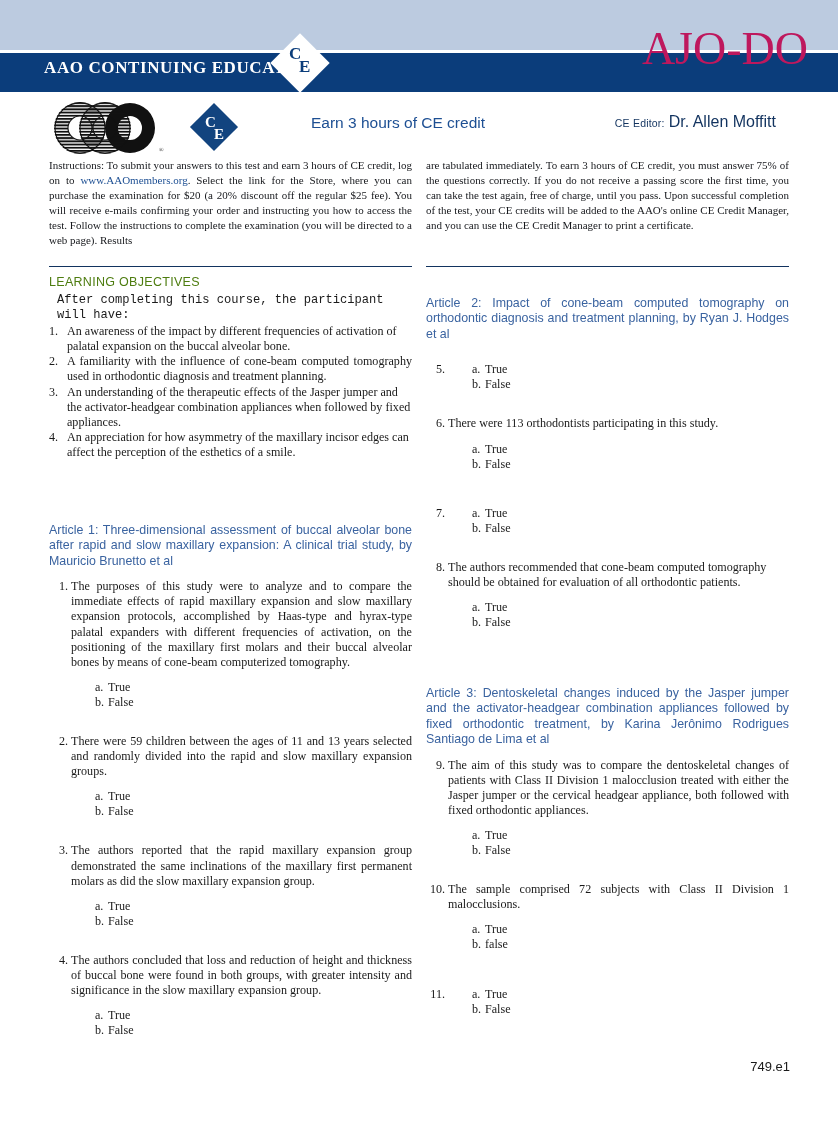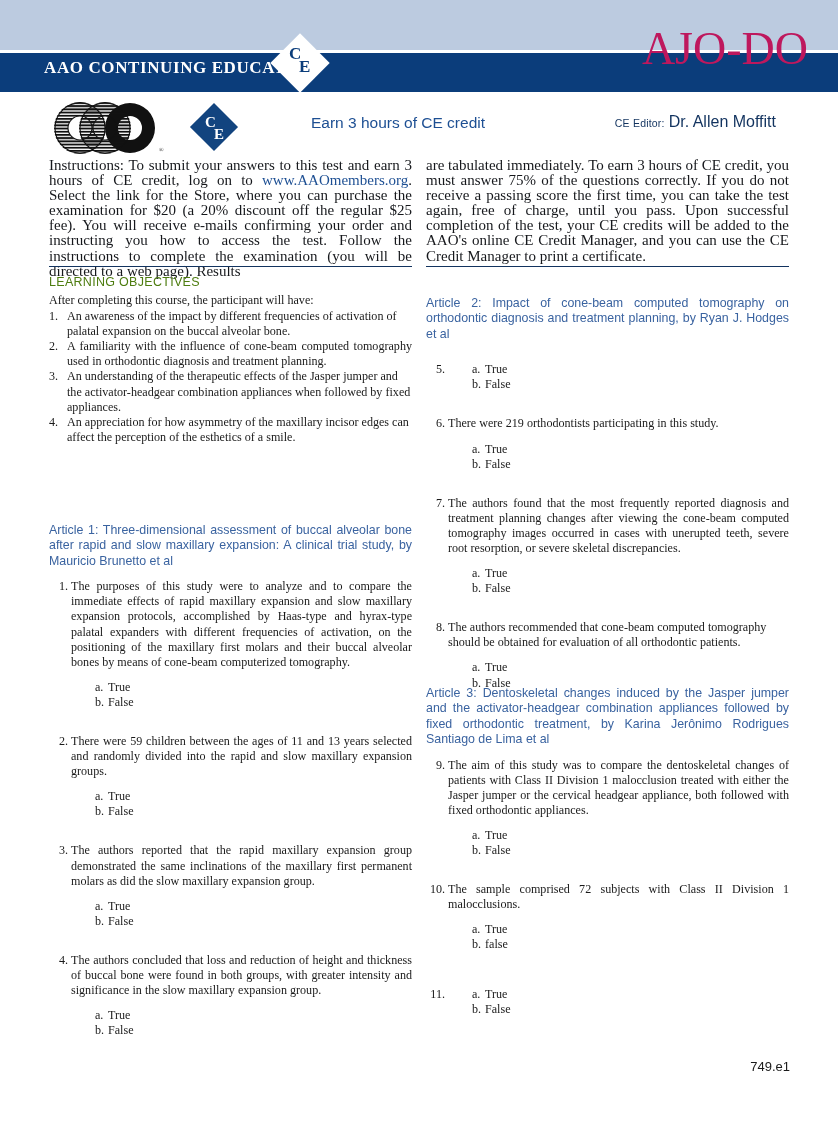--- a/index.html
+++ b/index.html
@@ -190,40 +190,40 @@
   .col {
     position: absolute;
     width: 363px;
   }
   .col-left  { left: 49px; }
   .col-right { left: 426px; }
 
   p.just {
     margin: 0;
     font-family: "Liberation Serif", serif;
-    font-size: 15px;
+    font-size: 11px;
     line-height: 15.1px;
     text-align: justify;
     text-justify: inter-word;
     color: #16181c;
   }
   .linkblue { color: #1d4f93; }
 
   .section-head {
     font-family: "Liberation Sans", sans-serif;
     font-size: 12.5px;
     color: #4d7c0f;
     letter-spacing: 0.3px;
     margin: 0 0 4px 0;
   }
   .intro-line {
-    font-family: Liberation Serif, serif;
+    font-family: Liberation Mono, monospace;
     font-size: 12.1px;
     line-height: 15.1px;
-    margin: 0 0 1px 0;
+    margin: 0 0 1px 8px;
   }
   .article-head {
     font-family: "Liberation Sans", sans-serif;
     font-size: 12.4px;
     line-height: 15.4px;
     color: #3a63a0;
     text-align: justify;
     margin: 0;
   }
 
@@ -447,31 +447,30 @@
       <span class="num">5.</span>
       <div class="opts">
         <div class="opt"><span class="oletter">a.</span><span>True</span></div>
         <div class="opt"><span class="oletter">b.</span><span>False</span></div>
       </div>
     </div>
     <div class="spacer-14"></div>
 
     <div class="q">
       <span class="num">6.</span>
-      <span class="txt nojust">There were 219 orthodontists participating in this study.</span>
+      <span class="txt nojust">There were 113 orthodontists participating in this study.</span>
       <div class="opts">
         <div class="opt"><span class="oletter">a.</span><span>True</span></div>
         <div class="opt"><span class="oletter">b.</span><span>False</span></div>
       </div>
     </div>
     <div class="spacer-14"></div>
 
     <div class="q">
       <span class="num">7.</span>
-      <span class="txt">The authors found that the most frequently reported diagnosis and treatment planning changes after viewing the cone-beam computed tomography images occurred in cases with unerupted teeth, severe root resorption, or severe skeletal discrepancies.</span>
       <div class="opts">
         <div class="opt"><span class="oletter">a.</span><span>True</span></div>
         <div class="opt"><span class="oletter">b.</span><span>False</span></div>
       </div>
     </div>
     <div class="spacer-14"></div>
 
     <div class="q">
       <span class="num">8.</span>
       <span class="txt nojust">The authors recommended that cone-beam computed tomography should be obtained for evaluation of all orthodontic patients.</span>

